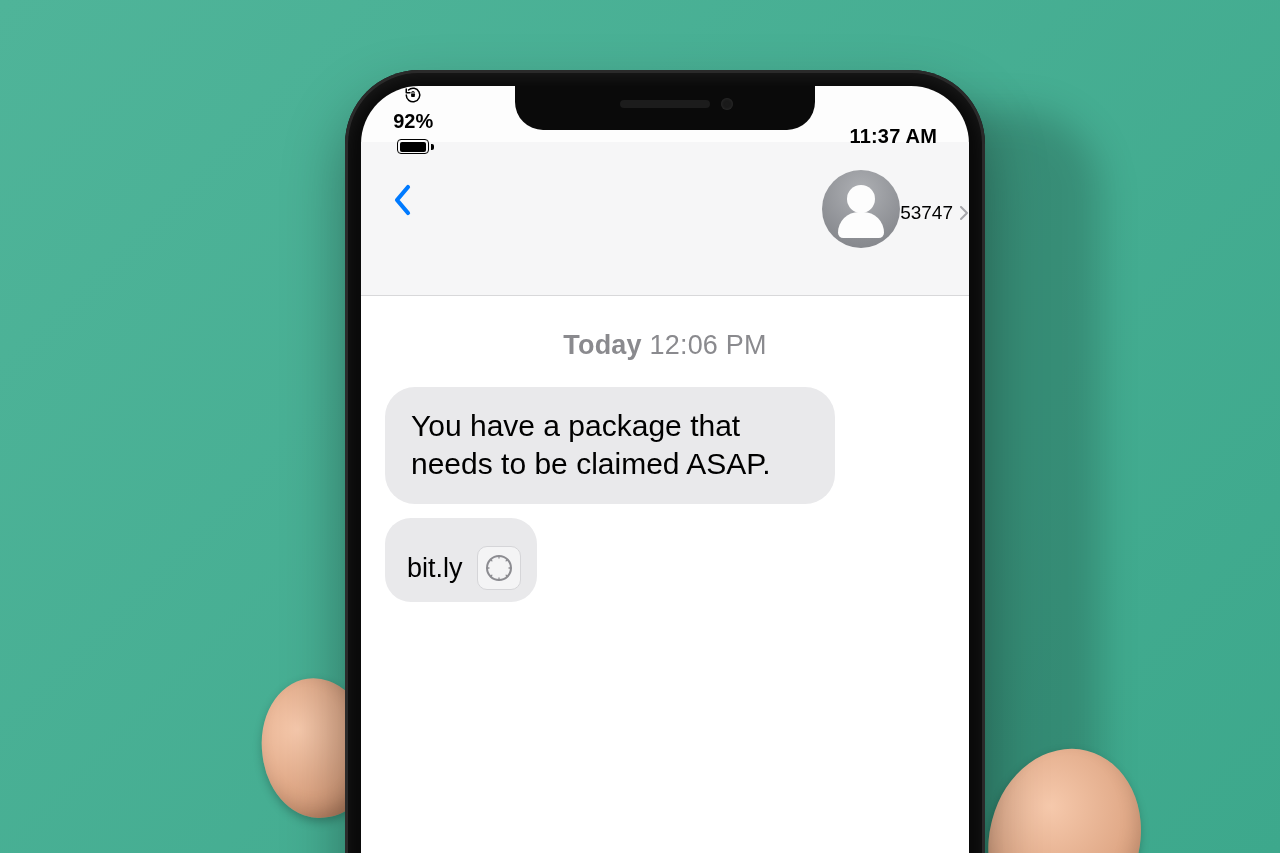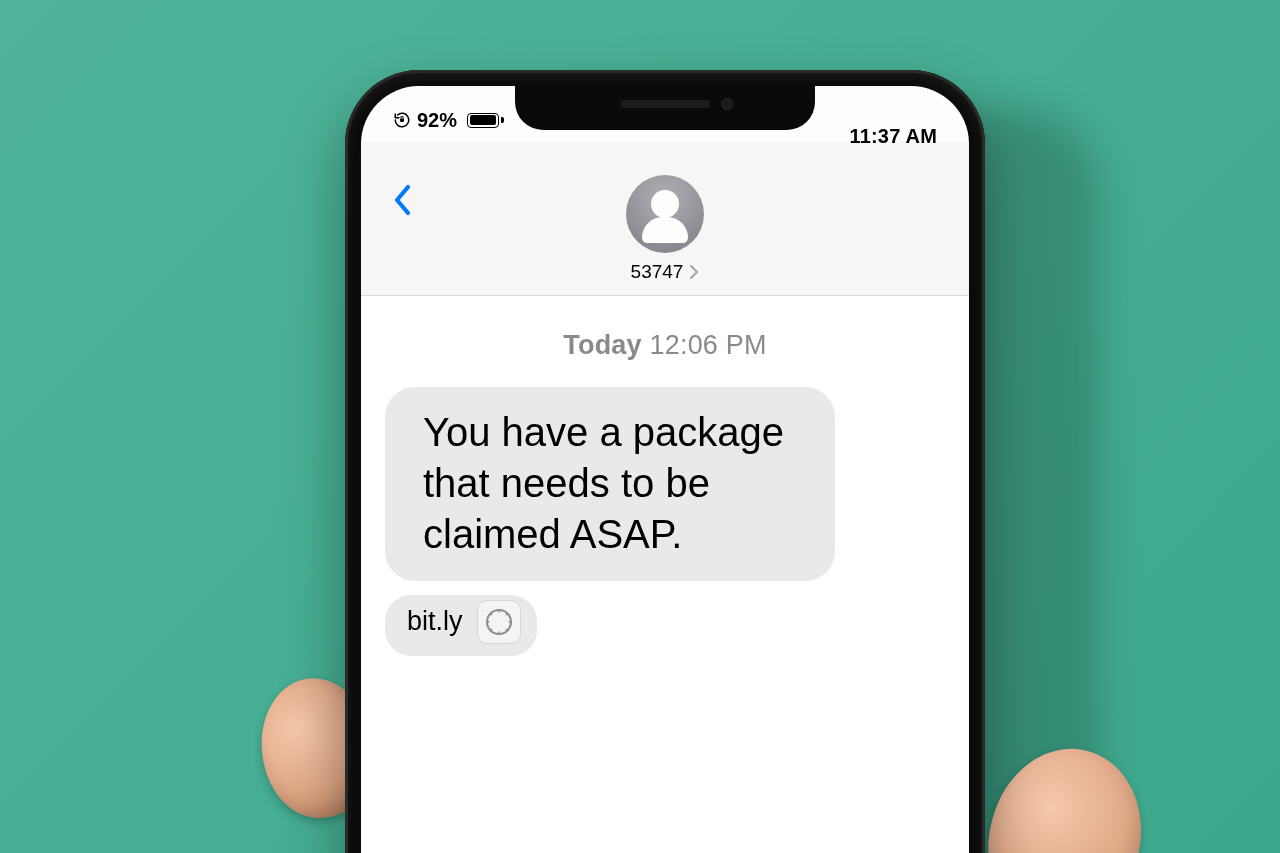--- a/index.html
+++ b/index.html
@@ -87,21 +87,21 @@
     height: 56px;
     display: flex;
     justify-content: space-between;
     align-items: center;
     padding: 12px 32px 0 32px;
     font-size: 20px;
     font-weight: 600;
     color: #000;
     z-index: 5;
   }
-  .status-left { display: flex; align-items: center; gap: 6px; }
+  .status-left { display: flex; align-items: center; gap: 6px; flex-direction: column; }
   .status-right { letter-spacing: 0.2px; margin-top: 32px; }
   .lock-icon { display: inline-flex; }
   .battery {
     display: inline-flex; align-items: center;
     margin-left: 4px;
   }
   .battery-body {
     width: 32px; height: 15px;
     border: 1.6px solid #000;
     border-radius: 4px;
@@ -121,21 +121,21 @@
   }
 
   
   .conv-header {
     position: absolute;
     top: 56px; left: 0; right: 0;
     height: 154px;
     background: #f6f6f7;
     border-bottom: 1px solid #d8d8da;
     display: flex;
-    flex-direction: column;
+    flex-direction: row;
     align-items: center;
     justify-content: flex-end;
     padding-bottom: 12px;
   }
   .back-btn {
     position: absolute;
     left: 20px; top: 36px;
     width: 44px; height: 44px;
     display: flex; align-items: center; justify-content: center;
     color: #007aff;
@@ -188,32 +188,32 @@
     font-size: 27px;
     margin: 10px 0 26px 0;
     letter-spacing: 0.2px;
   }
   .timestamp .bold { font-weight: 600; color:#8a8a8e; }
 
   .bubble {
     background: #e9e9eb;
     color: #000;
     border-radius: 30px;
-    padding: 20px 38px;
-    font-size: 40px;
+    padding: 20px 26px;
+    font-size: 30px;
     line-height: 1.28;
     max-width: 450px;
     position: relative;
     margin-bottom: 14px;
   }
   .bubble.small {
     display: inline-flex;
     align-items: center;
     gap: 14px;
-    padding: 5px 16px 12px 22px;
+    padding: 28px 16px 12px 22px;
     font-size: 27px;
     border-radius: 26px;
   }
   .bubble.small::after {
     
     content: "";
     position: absolute;
     left: -6px; bottom: 2px;
     width: 22px; height: 22px;
     background: #e9e9eb;

